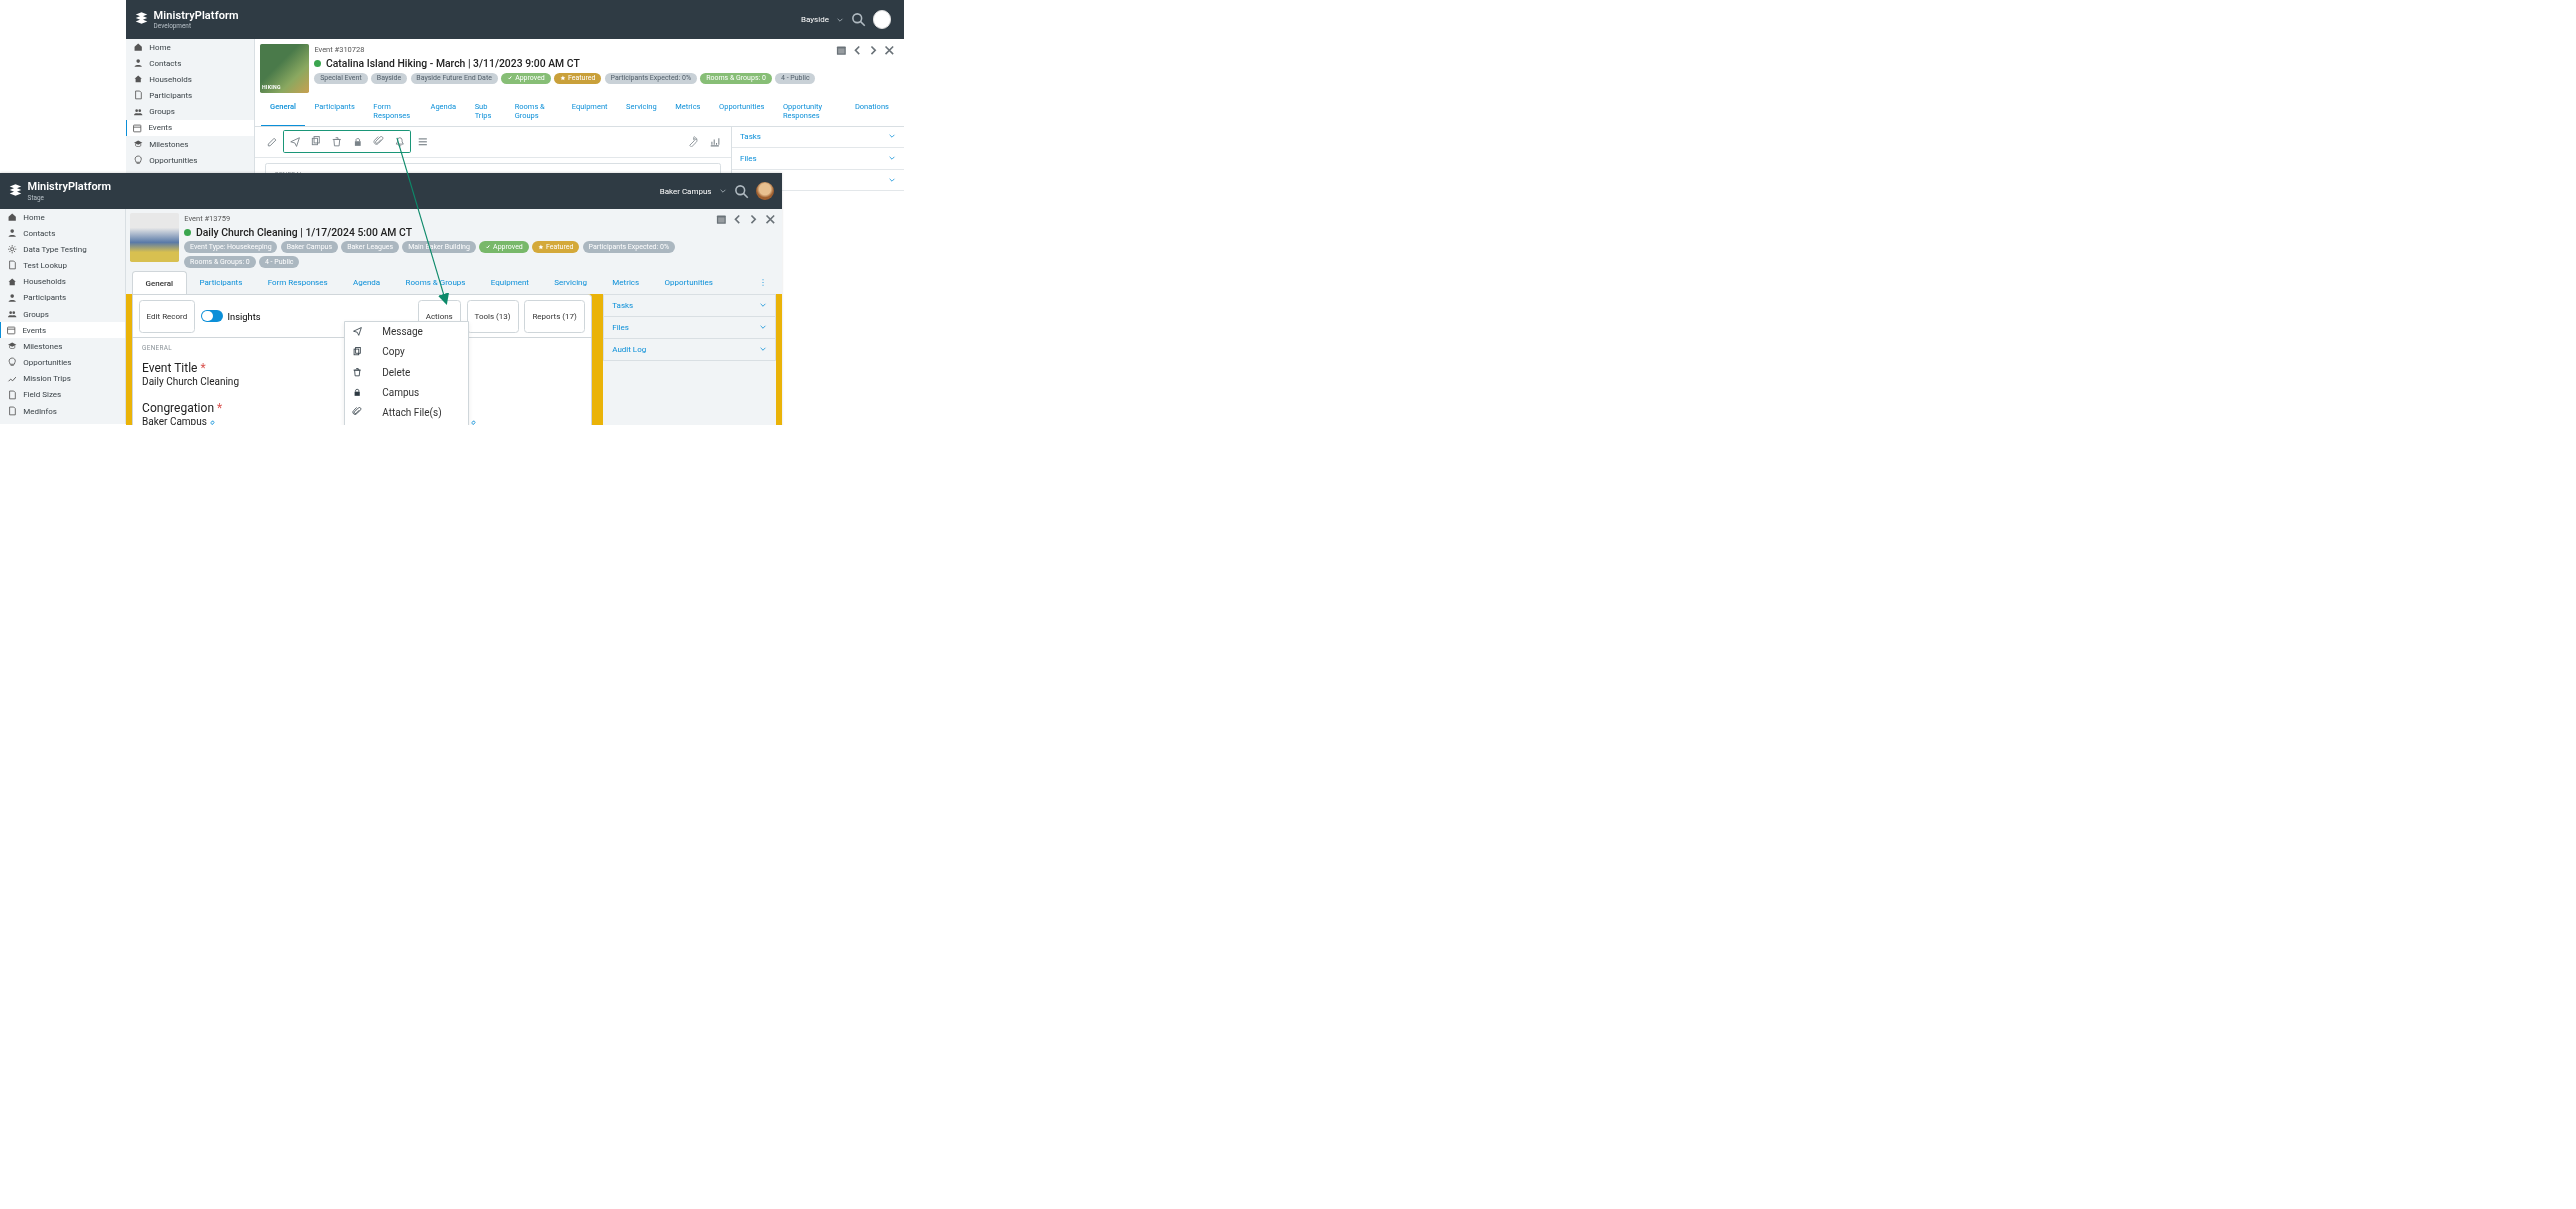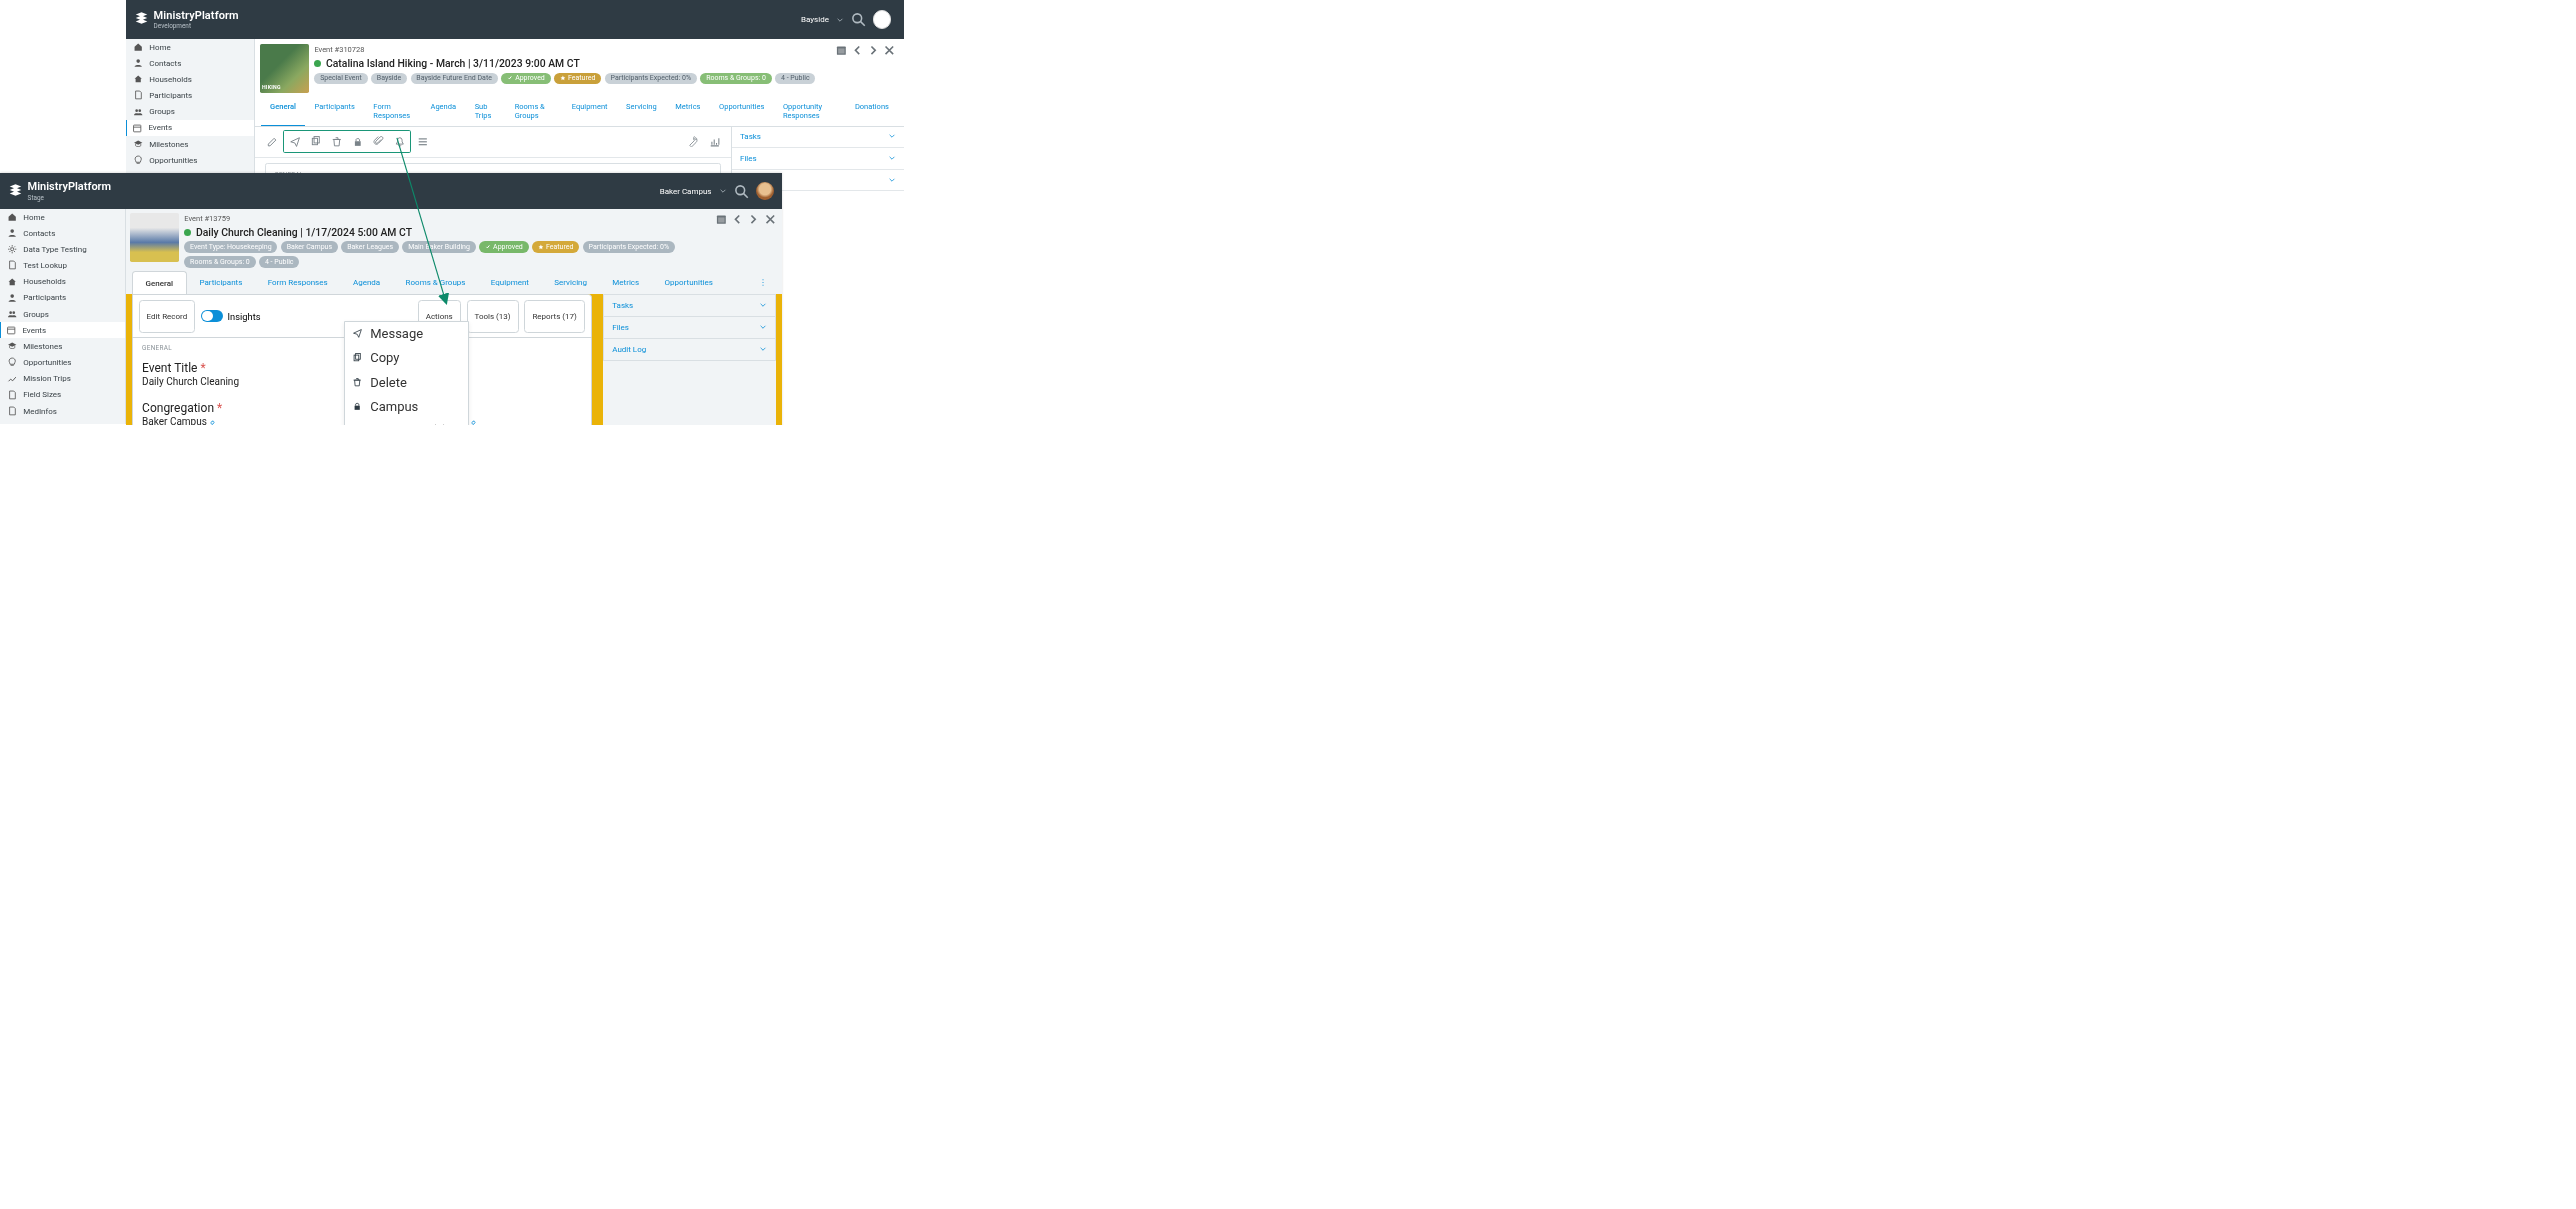--- a/index.html
+++ b/index.html
@@ -88,21 +88,21 @@
 .tabs2 .more { margin-left: auto; padding: 6.4px 9.3px; color: #0b8fd8; cursor: pointer; }
 
 .actionbar2 { background: #fff; border: 0.6px solid #d0d6da; border-radius: 0 3.5px 0 0; margin: 0 5.8px; padding: 4.6px 5.8px; display: flex; align-items: center; gap: 5.8px; }
 .btn-pill { border: 0.6px solid #cfd6da; border-radius: 3.5px; padding: 11px 7px; font-size: 8px; color: #333; background: #fff; cursor: pointer; }
 .insights-toggle { display: inline-flex; align-items: center; gap: 4.6px; }
 .toggle { width: 22px; height: 12.7px; border-radius: 6.4px; background: #0b8fd8; position: relative; }
 .toggle::after { content: ""; width: 10.4px; height: 10.4px; border-radius: 50%; background: #fff; position: absolute; top: 1.2px; left: 1.2px; }
 .ab2-right { margin-left: auto; display: flex; gap: 5.8px; position: relative; }
 
 .actions-menu { position: absolute; top: 21px; right: 116px; width: 125px; background: #fff; border: 0.6px solid #cfd6da; border-radius: 0 0 3.5px 3.5px; box-shadow: 0 2.3px 5.8px rgba(0,0,0,.08); z-index: 50; }
-.am-item { display: flex; align-items: center; gap: 8px; padding: 4.6px 7px; font-size: 13px; color: #333; cursor: pointer; }
+.am-item { display: flex; align-items: center; gap: 20px; padding: 4.6px 7px; font-size: 10px; color: #333; cursor: pointer; }
 .am-item svg { width: 10.4px; height: 10.4px; color: #2e3a42; }
 
 .ss2 .content-area { display: flex; margin: 0 5.8px; background: #fff; border: 0.6px solid #d0d6da; border-top: none; height: 110px; }
 .ss2 .form-area { flex: 1; padding: 5.8px 9.3px; }
 .gen2-hdr { font-size: 6.4px; color: #8a9298; letter-spacing: 0.3px; margin-bottom: 5.8px; }
 .fld-row { display: flex; gap: 35px; margin-bottom: 10.4px; }
 .fld-col { flex: 1; }
 .fld-col .fld-lbl { font-size: 12px; color: #222; }
 .fld-val { font-size: 10px; color: #222; margin-top: 1px; }
 .link-icon { color: #0b8fd8; margin-left: 2.3px; }

